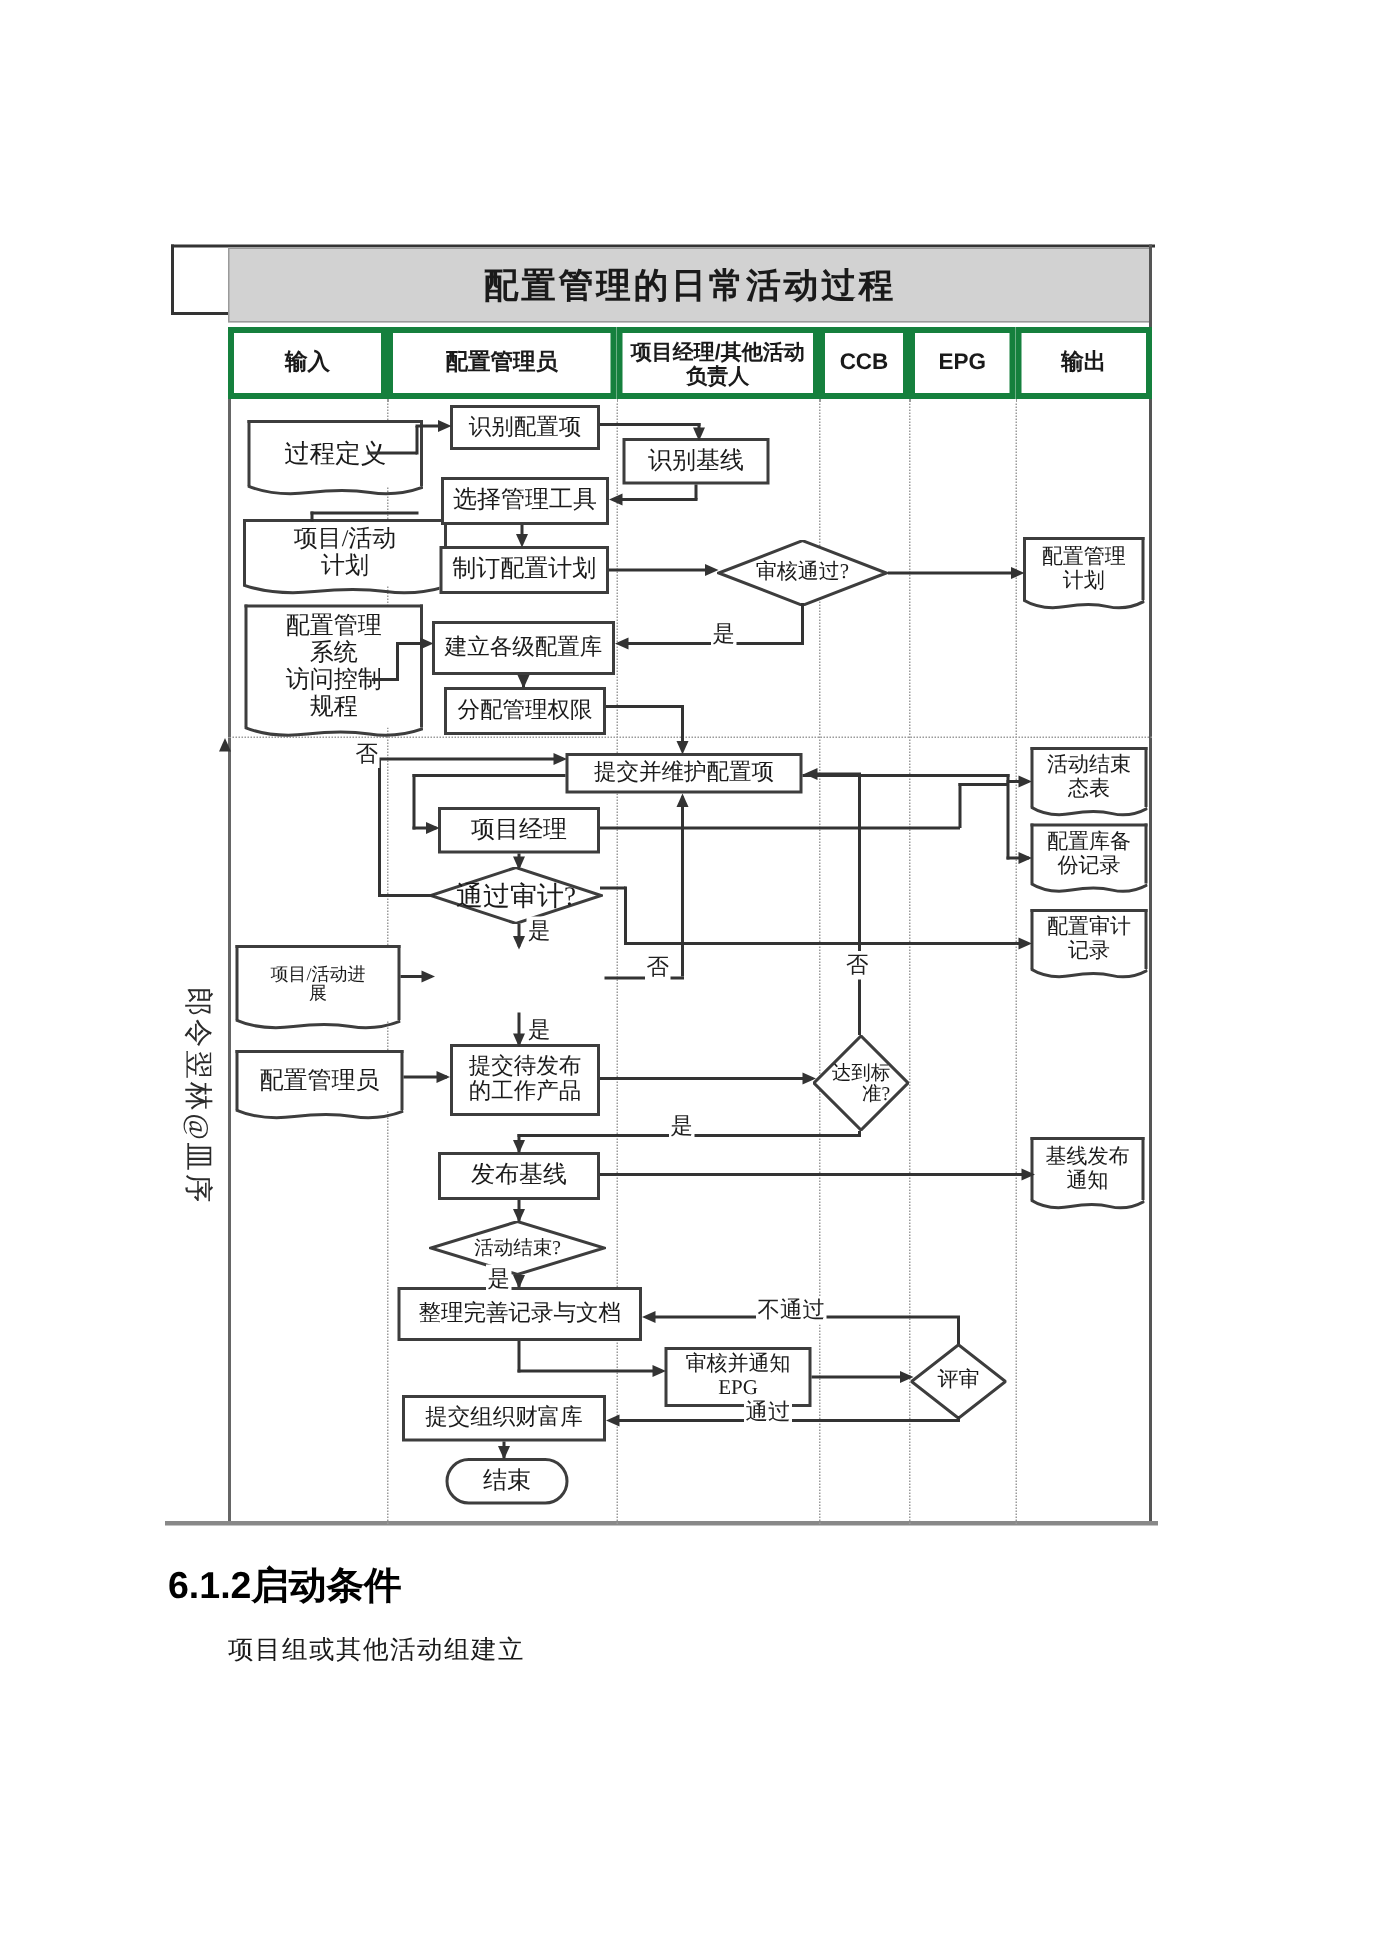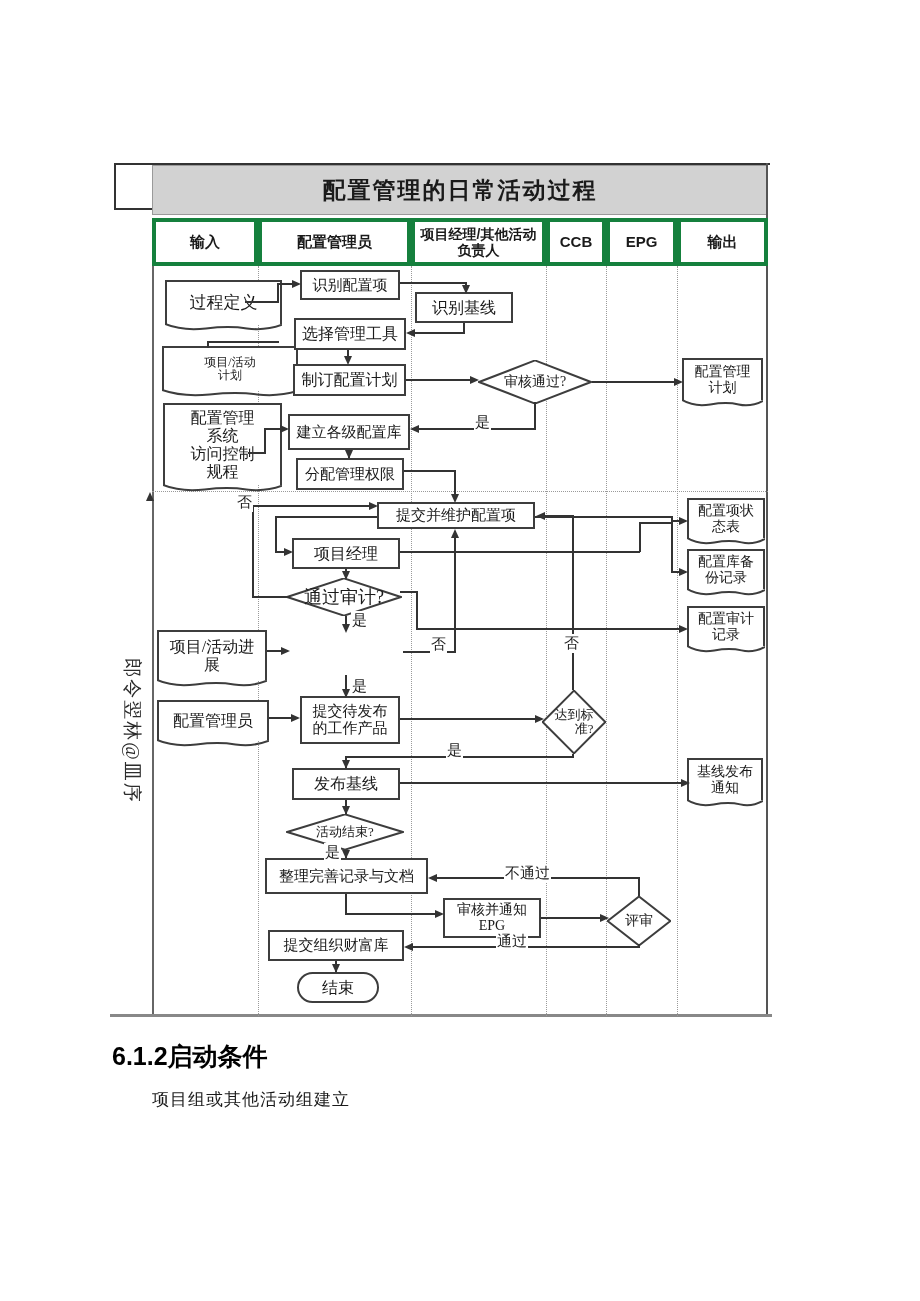--- a/index.html
+++ b/index.html
@@ -68,37 +68,37 @@
   <div class="dot-v" style="left:606px;top:266px;height:750px"></div>
   <div class="dot-v" style="left:677px;top:266px;height:750px"></div>
   <div class="dot-h" style="left:152px;top:491px;width:616px"></div>
 
   <div class="doc" style="left:165px;top:280px;width:117px;height:44px;font-size:17px">
     <span>过程定义</span>
     <svg class="wave" viewBox="0 0 100 10" preserveAspectRatio="none">
         <path d="M0,1 Q15,9 35,6 Q55,3 70,6 Q85,9 100,2" fill="none" stroke="#3d3d3d" stroke-width="2" vector-effect="non-scaling-stroke"></path>
       </svg>
   </div>
-  <div class="doc" style="left:162px;top:346px;width:136px;height:44px;font-size:12px">
+  <div class="doc" style="left:162px;top:346px;width:136px;height:44px;font-size:16px">
     <span>项目/活动
 计划</span>
     <svg class="wave" viewBox="0 0 100 10" preserveAspectRatio="none">
         <path d="M0,1 Q15,9 35,6 Q55,3 70,6 Q85,9 100,2" fill="none" stroke="#3d3d3d" stroke-width="2" vector-effect="non-scaling-stroke"></path>
       </svg>
   </div>
   <div class="doc" style="left:163px;top:403px;width:119px;height:82px;font-size:16px">
     <span>配置管理
 系统
 访问控制
 规程</span>
     <svg class="wave" viewBox="0 0 100 10" preserveAspectRatio="none">
         <path d="M0,1 Q15,9 35,6 Q55,3 70,6 Q85,9 100,2" fill="none" stroke="#3d3d3d" stroke-width="2" vector-effect="non-scaling-stroke"></path>
       </svg>
   </div>
-  <div class="doc" style="left:157px;top:630px;width:110px;height:50px;font-size:16px">
+  <div class="doc" style="left:157px;top:630px;width:110px;height:50px;font-size:12px">
     <span>项目/活动进
 展</span>
     <svg class="wave" viewBox="0 0 100 10" preserveAspectRatio="none">
         <path d="M0,1 Q15,9 35,6 Q55,3 70,6 Q85,9 100,2" fill="none" stroke="#3d3d3d" stroke-width="2" vector-effect="non-scaling-stroke"></path>
       </svg>
   </div>
   <div class="doc" style="left:157px;top:700px;width:112px;height:40px;font-size:16px">
     <span>配置管理员</span>
     <svg class="wave" viewBox="0 0 100 10" preserveAspectRatio="none">
         <path d="M0,1 Q15,9 35,6 Q55,3 70,6 Q85,9 100,2" fill="none" stroke="#3d3d3d" stroke-width="2" vector-effect="non-scaling-stroke"></path>
@@ -155,21 +155,21 @@
   </div>
 
   <div class="doc" style="left:682px;top:358px;width:81px;height:42px;font-size:14px">
     <span>配置管理
 计划</span>
     <svg class="wave" viewBox="0 0 100 10" preserveAspectRatio="none">
         <path d="M0,1 Q15,9 35,6 Q55,3 70,6 Q85,9 100,2" fill="none" stroke="#3d3d3d" stroke-width="2" vector-effect="non-scaling-stroke"></path>
       </svg>
   </div>
   <div class="doc" style="left:687px;top:498px;width:78px;height:40px;font-size:14px">
-    <span>配置项状
+    <span>活动结束
 态表</span>
     <svg class="wave" viewBox="0 0 100 10" preserveAspectRatio="none">
         <path d="M0,1 Q15,9 35,6 Q55,3 70,6 Q85,9 100,2" fill="none" stroke="#3d3d3d" stroke-width="2" vector-effect="non-scaling-stroke"></path>
       </svg>
   </div>
   <div class="doc" style="left:687px;top:549px;width:78px;height:40px;font-size:14px">
     <span>配置库备
 份记录</span>
     <svg class="wave" viewBox="0 0 100 10" preserveAspectRatio="none">
         <path d="M0,1 Q15,9 35,6 Q55,3 70,6 Q85,9 100,2" fill="none" stroke="#3d3d3d" stroke-width="2" vector-effect="non-scaling-stroke"></path>

